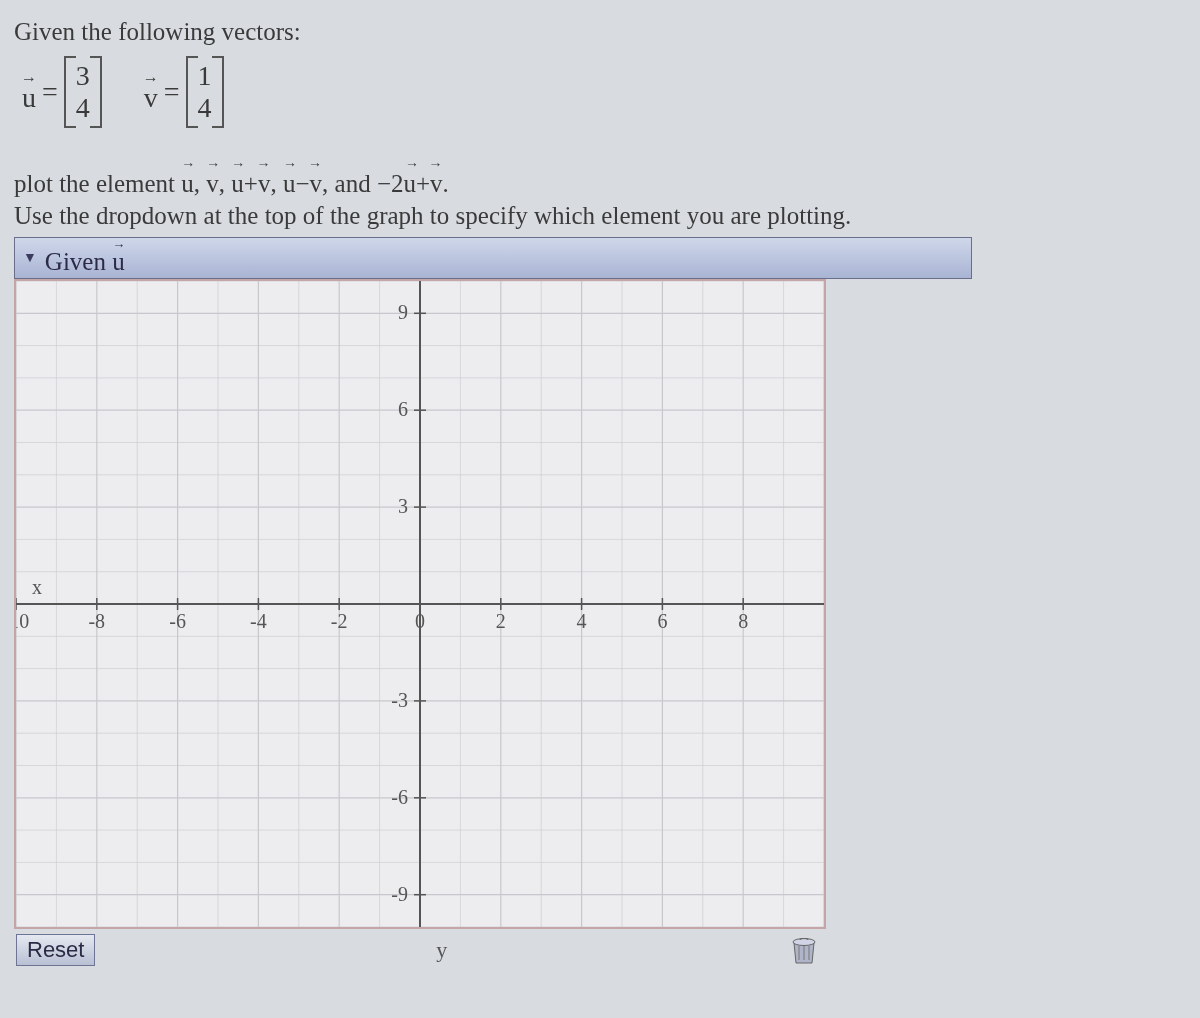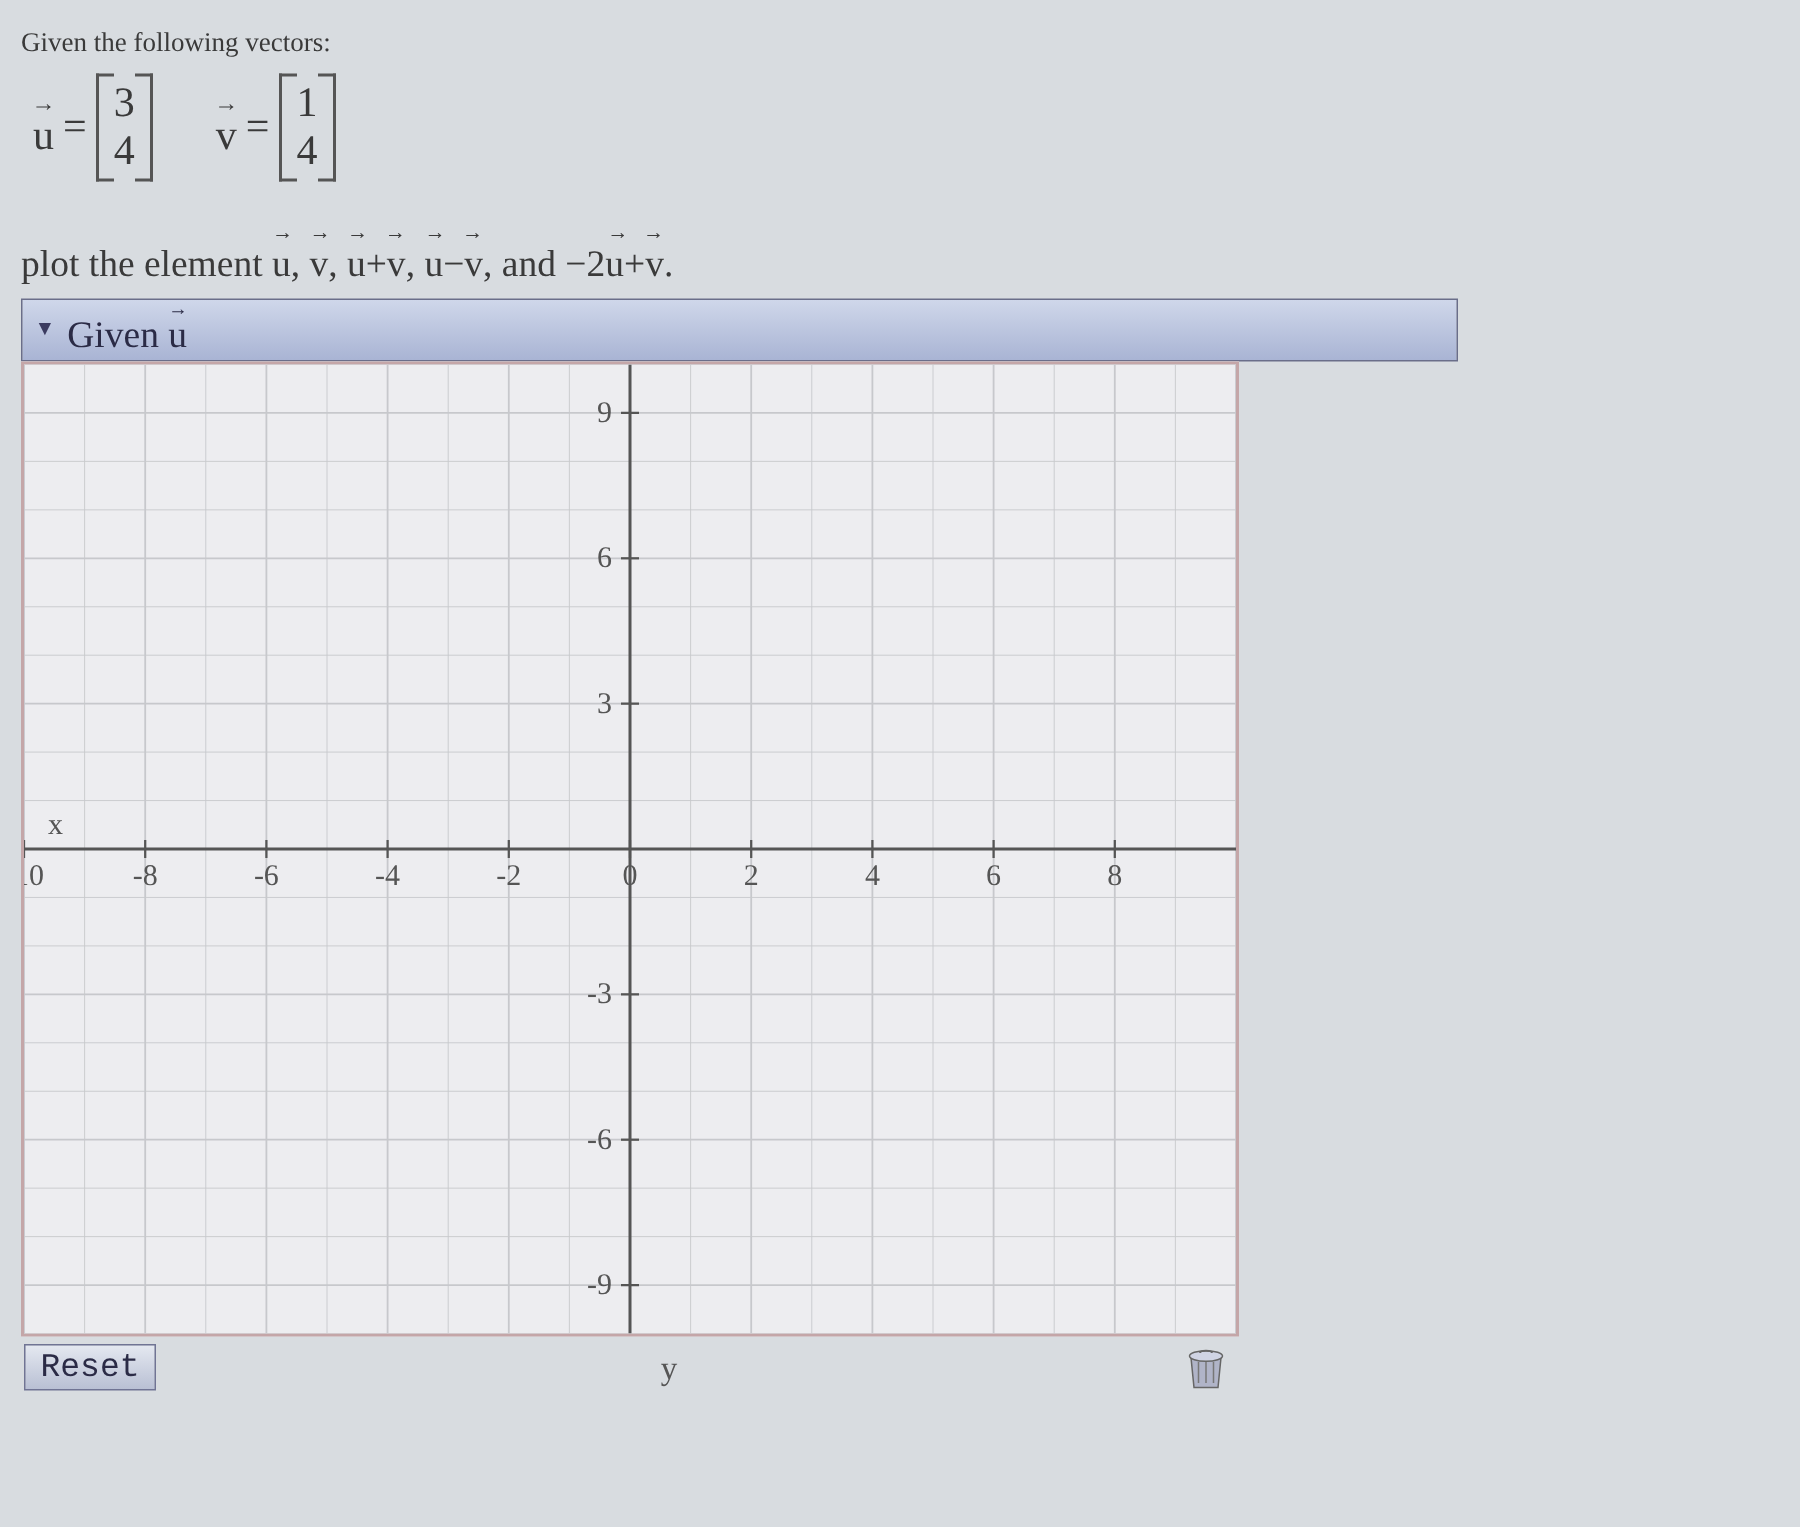--- a/index.html
+++ b/index.html
@@ -10,21 +10,21 @@
     height: 1018px;
     overflow: hidden;
     font-family: "Times New Roman", serif;
     background: #d8dce0;
     color: #3a3a3a;
   }
   .page {
     padding: 18px 14px 0 14px;
   }
   .prompt-line {
-    font-size: 18px;
+    font-size: 25px;
     margin-bottom: 10px;
   }
   .vectors {
     display: flex;
     gap: 42px;
     align-items: center;
     margin: 6px 0 30px 8px;
   }
   .vec-def {
     display: flex;
@@ -115,21 +115,21 @@
     display: flex;
     justify-content: space-between;
     align-items: center;
     padding: 4px 6px 0 2px;
   }
   .reset {
     background: linear-gradient(#e4e8f0, #b9c0d4);
     border: 1px solid #707494;
     padding: 2px 10px;
     font-size: 22px;
-    font-family: Liberation Mono, monospace;
+    font-family: Liberation Sans, sans-serif;
     color: #2b2b46;
     cursor: pointer;
   }
   .y-label {
     font-size: 22px;
     color: #555;
   }
   .trash {
     width: 32px;
     height: 34px;
@@ -192,20 +192,21 @@
           <span class="ovl-seg" style="left:0">→</span>
           <span class="ovl-seg" style="right:0">→</span>
         </span><span>u+v</span></span><span>, </span><span class="expr"><span class="ovl">
           <span class="ovl-seg" style="left:0">→</span>
           <span class="ovl-seg" style="right:0">→</span>
         </span><span>u−v</span></span><span>, </span><span>and </span><span class="expr"><span class="ovl">
           <span class="ovl-seg" style="left:28px">→</span>
           <span class="ovl-seg" style="right:0">→</span>
         </span><span>−2u+v</span></span><span>.</span>
     <br>
+    <span>Use the dropdown at the top of the graph to specify which element you are plotting.</span>
   </div>
 
   <div class="plot-selector">
     <span class="tri">▼</span>
     <span class="plot-label">
       <span>Given </span><span class="expr"><span class="ovl">
             <span class="ovl-seg" style="left:0">→</span>
           </span><span>u</span></span>
     </span>
   </div>

